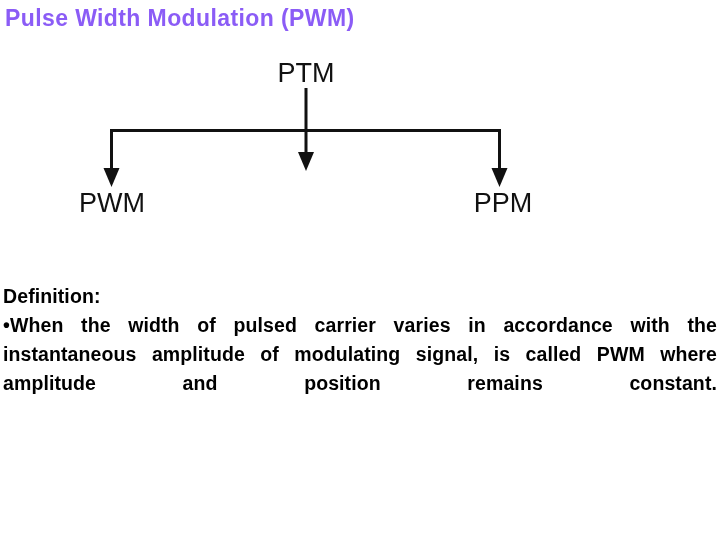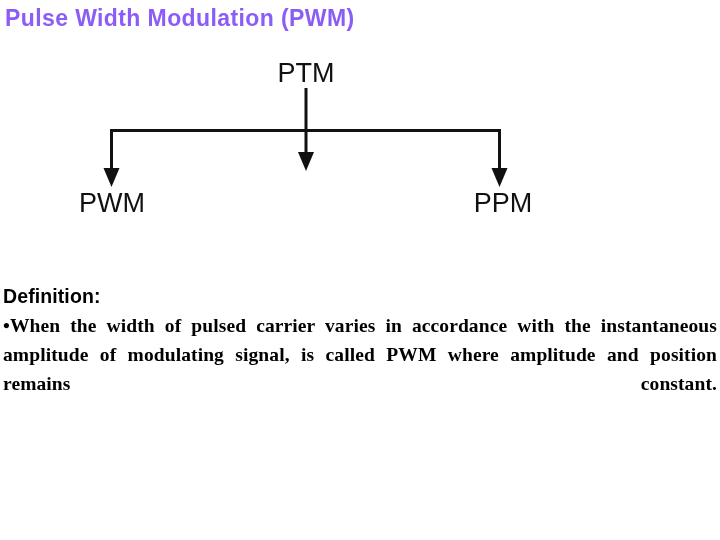--- a/index.html
+++ b/index.html
@@ -61,21 +61,20 @@
     margin-top: 24px;
   }
   #definition-heading {
     display: block;
     white-space: nowrap;
   }
   #definition-paragraph {
     display: block;
     text-align: justify;
     text-justify: inter-word;
-    font-family: Liberation Serif, serif;
   }
   
   #definition-paragraph::after {
     content: "";
     display: inline-block;
     width: 100%;
   }
   .bullet-marker {
     font-size: 19.5px;
     line-height: 29px;

